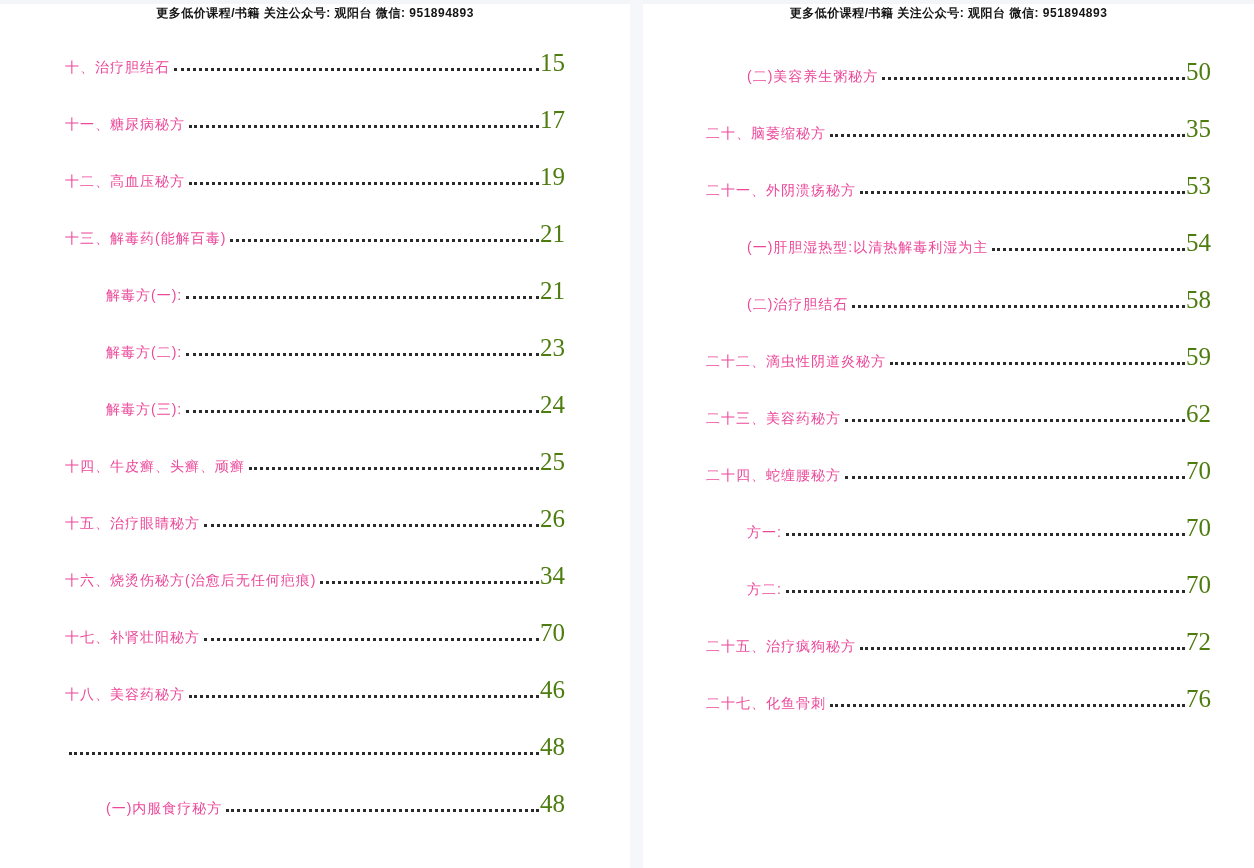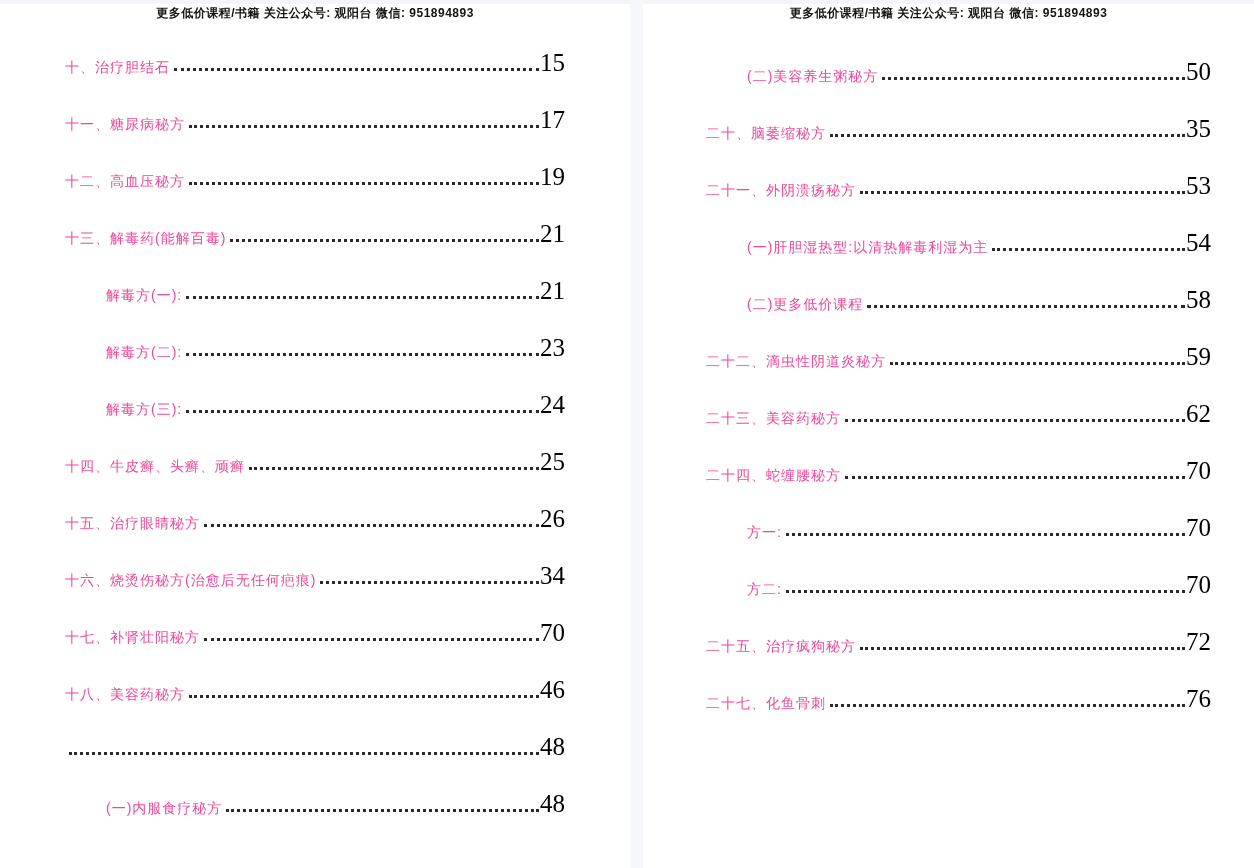--- a/index.html
+++ b/index.html
@@ -75,21 +75,21 @@
     flex: 1 1 auto;
     height: 0;
     border-bottom: 3px dotted #2b2b2b;
     margin: 0 1px 4px 4px;
     min-width: 12px;
   }
   .toc-page {
     font-family: "Liberation Serif", "DejaVu Serif", serif;
     font-size: 25px;
     font-weight: 400;
-    color: #000000;
+    color: #4d7c0f;
     line-height: 1;
     white-space: nowrap;
     margin-top: 28px;
   }
 </style>
 </head>
 <body>
 
 <div class="canvas">
 
@@ -205,21 +205,21 @@
     <span class="toc-page">53</span>
   </div>
 
   <div class="toc-row indented">
     <span class="toc-label">(一)肝胆湿热型:以清热解毒利湿为主</span>
     <span class="toc-dots"></span>
     <span class="toc-page">54</span>
   </div>
 
   <div class="toc-row indented">
-    <span class="toc-label">(二)更多低价课程</span>
+    <span class="toc-label">(二)治疗胆结石</span>
     <span class="toc-dots"></span>
     <span class="toc-page">58</span>
   </div>
 
   <div class="toc-row">
     <span class="toc-label">二十二、滴虫性阴道炎秘方</span>
     <span class="toc-dots"></span>
     <span class="toc-page">59</span>
   </div>
 

